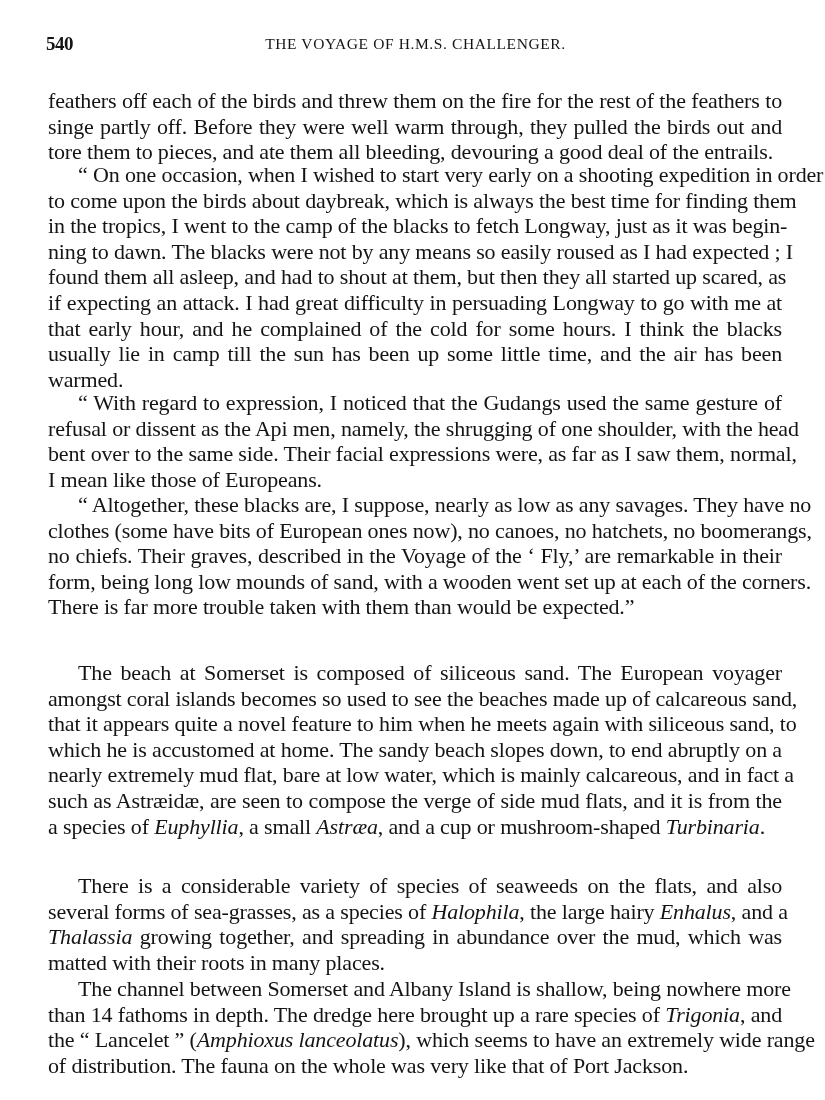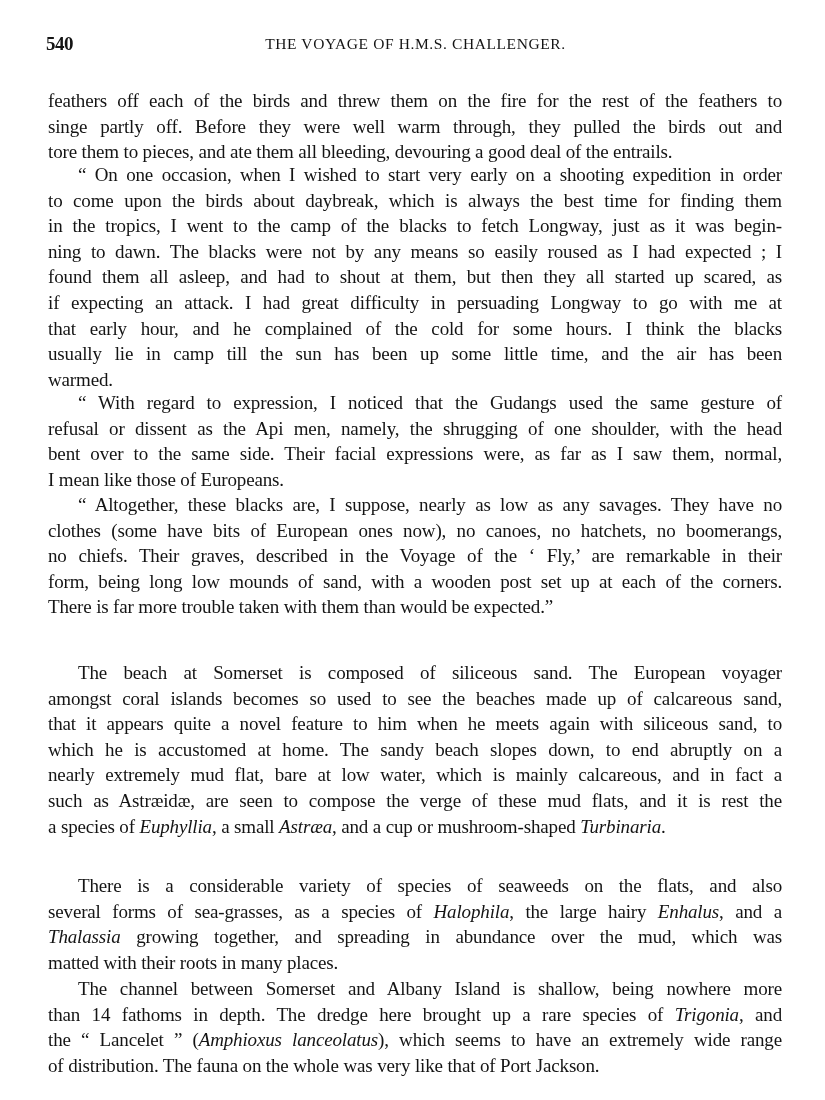--- a/index.html
+++ b/index.html
@@ -48,21 +48,21 @@
     }
     .body {
       position: absolute;
       left: 48px;
       width: 734px;
     }
     .line {
       display: block;
       height: 25.6px;
       line-height: 25.6px;
-      font-size: 19px;
+      font-size: 22px;
       white-space: nowrap;
       text-align: justify;
       text-align-last: justify;
       letter-spacing: -0.15px;
     }
     .line.last {
       text-align-last: left;
     }
     .line.indent {
       padding-left: 30px;
@@ -108,31 +108,31 @@
     <span class="line indent">“ With regard to expression, I noticed that the Gudangs used the same gesture of</span>
     <span class="line">refusal or dissent as the Api men, namely, the shrugging of one shoulder, with the head</span>
     <span class="line">bent over to the same side.  Their facial expressions were, as far as I saw them, normal,</span>
     <span class="line last">I mean like those of Europeans.</span>
   </div>
 
   <div class="body block4">
     <span class="line indent">“ Altogether, these blacks are, I suppose, nearly as low as any savages.  They have no</span>
     <span class="line">clothes (some have bits of European ones now), no canoes, no hatchets, no boomerangs,</span>
     <span class="line">no chiefs.  Their graves, described in the Voyage of the ‘ Fly,’ are remarkable in their</span>
-    <span class="line">form, being long low mounds of sand, with a wooden post set up at each of the corners.</span>
+    <span class="line">form, being long low mounds of sand, with a wooden went set up at each of the corners.</span>
     <span class="line last">There is far more trouble taken with them than would be expected.”</span>
   </div>
 
   <div class="body block5">
     <span class="line indent">The beach at Somerset is composed of siliceous sand.  The European voyager</span>
     <span class="line">amongst coral islands becomes so used to see the beaches made up of calcareous sand,</span>
     <span class="line">that it appears quite a novel feature to him when he meets again with siliceous sand, to</span>
     <span class="line">which he is accustomed at home.  The sandy beach slopes down, to end abruptly on a</span>
     <span class="line">nearly extremely mud flat, bare at low water, which is mainly calcareous, and in fact a</span>
-    <span class="line">such as Astræidæ, are seen to compose the verge of these mud flats, and it is rest the</span>
+    <span class="line">such as Astræidæ, are seen to compose the verge of side mud flats, and it is from the</span>
     <span class="line last"><span>a species of </span><i>Euphyllia</i><span>, a small </span><i>Astræa</i><span>, and a cup or mushroom-shaped </span><i>Turbinaria</i><span>.</span></span>
   </div>
 
   <div class="body block6">
     <span class="line indent">There is a considerable variety of species of seaweeds on the flats, and also</span>
     <span class="line"><span>several forms of sea-grasses, as a species of </span><i>Halophila</i><span>, the large hairy </span><i>Enhalus</i><span>, and a</span></span>
     <span class="line"><i>Thalassia</i><span> growing together, and spreading in abundance over the mud, which was</span></span>
     <span class="line last">matted with their roots in many places.</span>
   </div>
 

